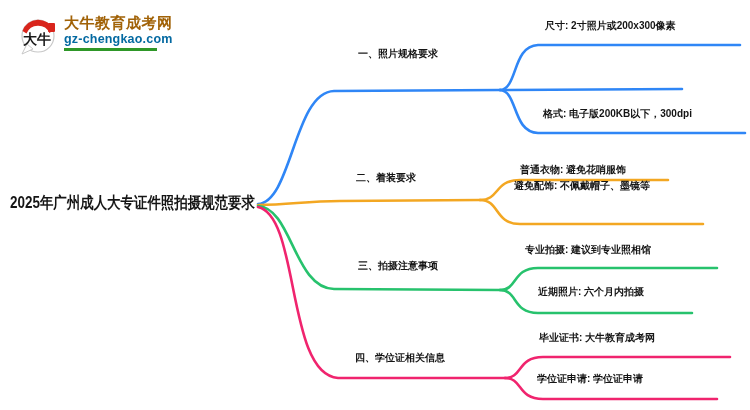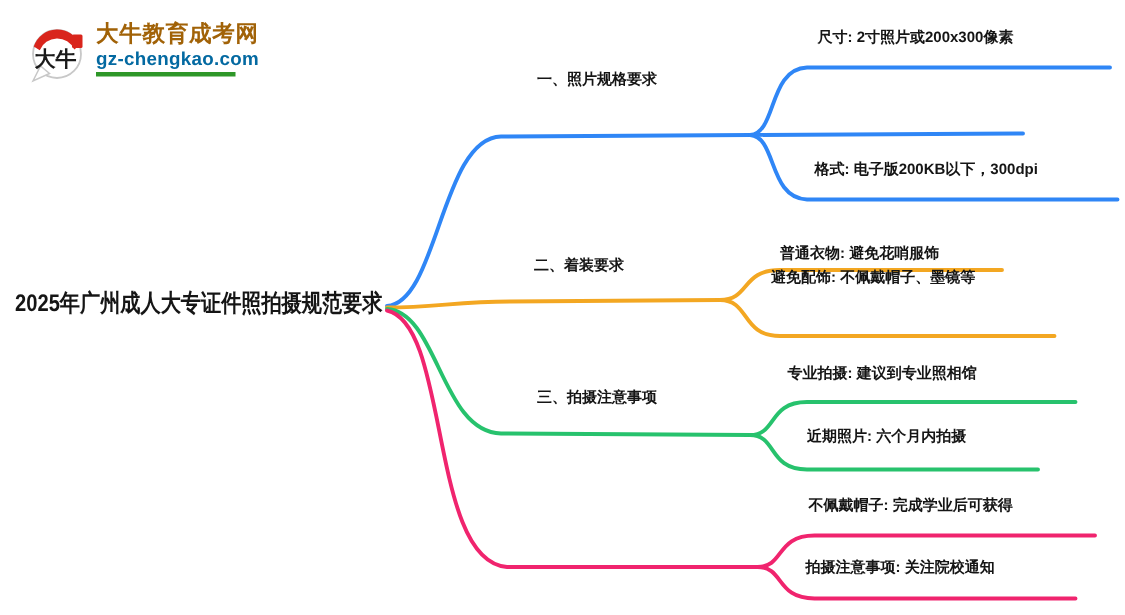--- a/index.html
+++ b/index.html
@@ -58,26 +58,27 @@
       <div class="logo-sub">gz-chengkao.com</div>
       <div class="logo-rule"></div>
     </div>
   </div>
 
   <div class="node root" style="left:10px;top:193px;">2025年广州成人大专证件照拍摄规范要求</div>
 
   <div class="node" style="left:358px;top:44px;">一、照片规格要求</div>
   <div class="node" style="left:358px;top:256px;">三、拍摄注意事项</div>
   <div class="node" style="left:356px;top:168px;">二、着装要求</div>
+  <div class="node" style="left:355px;top:348px;">四、学位证相关信息</div>
 
   <div class="node" style="left:545px;top:16px;">尺寸: 2寸照片或200x300像素</div>
   <div class="node" style="left:543px;top:104px;">格式: 电子版200KB以下，300dpi</div>
 
   <div class="node" style="left:520px;top:148px;margin-top:12px;">普通衣物: 避免花哨服饰</div>
   <div class="node" style="left:514px;top:176px;">避免配饰: 不佩戴帽子、墨镜等</div>
 
   <div class="node" style="left:525px;top:240px;">专业拍摄: 建议到专业照相馆</div>
   <div class="node" style="left:522px;top:282px;margin-left:16px;">近期照片: 六个月内拍摄</div>
 
-  <div class="node" style="left:539px;top:328px;">不佩戴帽子: 完成学业后可获得</div>
-  <div class="node" style="left:537px;top:369px;">拍摄注意事项: 关注院校通知</div>
+  <div class="node" style="left:539px;top:328px;">毕业证书: 大牛教育成考网</div>
+  <div class="node" style="left:537px;top:369px;">学位证申请: 学位证申请</div>
 
 </div>
 
 </body></html>

